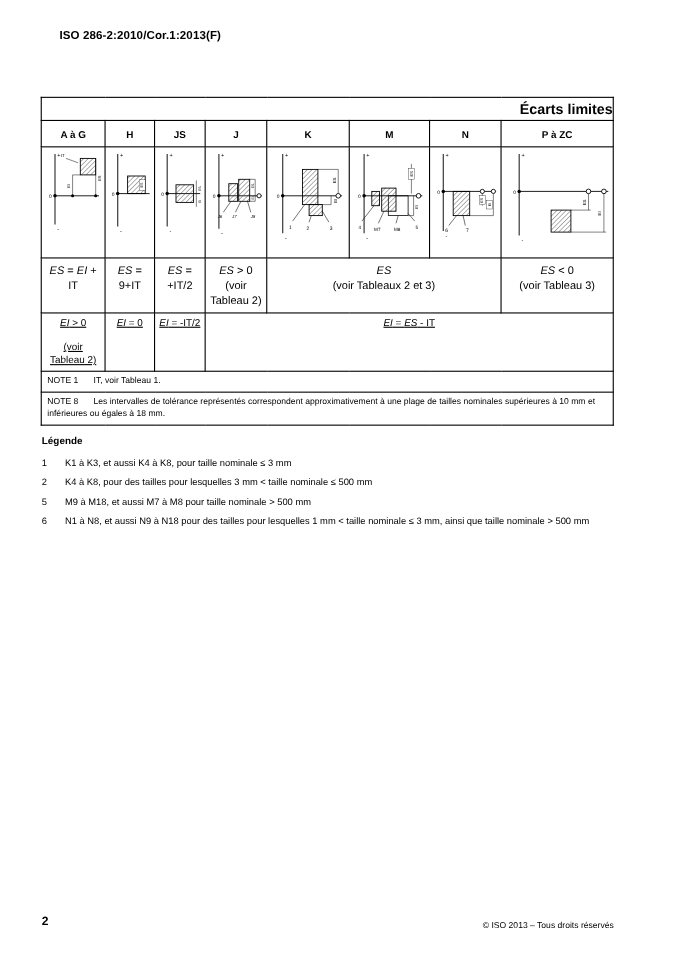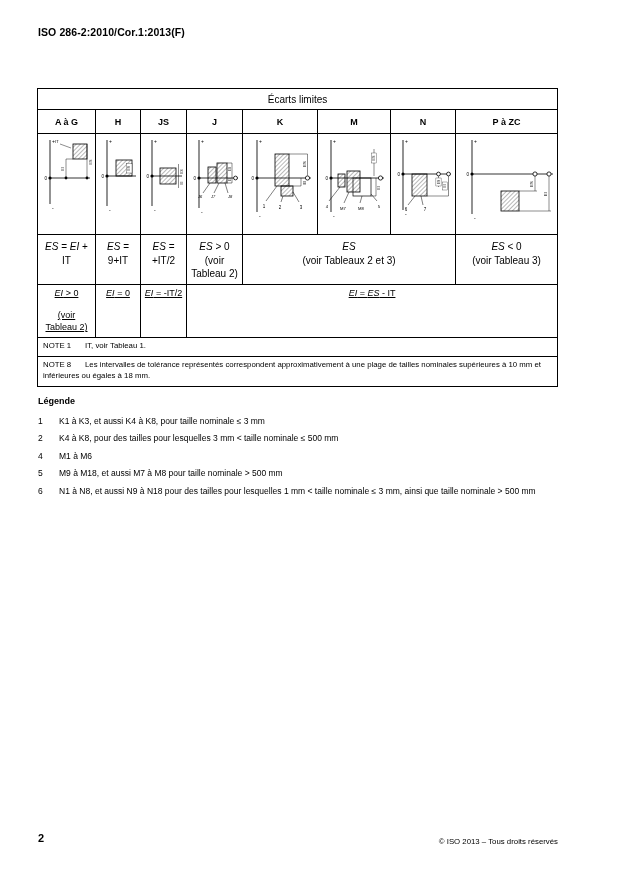--- a/index.html
+++ b/index.html
@@ -1,24 +1,24 @@
 <!DOCTYPE html>
 <html><head>
 <meta charset="utf-8">
 <style>
   html,body{margin:0;padding:0;}
   body{
     width:620px;height:877px;background:#ffffff;position:relative;
     font-family:"Liberation Sans", sans-serif;color:#000;
     -webkit-font-smoothing:antialiased;
   }
-  .doc-header{position:absolute;left:38px;top:26px;font-size:10.5px;font-weight:bold;letter-spacing:.1px;}
+  .doc-header{position:absolute;left:54px;top:26px;font-size:10.5px;font-weight:bold;letter-spacing:.1px;}
   table.main{position:absolute;left:37px;top:88px;width:520px;border-collapse:collapse;table-layout:fixed;}
   table.main th,table.main td{border:1px solid #000;padding:0;}
-  tr.tbl-title th{height:20px;font-size:10px;font-weight:normal;text-align:center;}
+  tr.tbl-title th{height:20px;font-size:13px;font-weight:bold;text-align:right;}
   tr.col-hdr th{height:23px;font-size:9px;font-weight:bold;text-align:center;margin-top:18px;}
   tr.diag td{height:100px;vertical-align:top;text-align:center;}
   tr.diag svg{display:block;margin:0 auto;}
   tr.es-row td{height:44px;vertical-align:top;text-align:center;font-size:10px;line-height:1.35;padding-top:5px;}
   tr.ei-row td{height:50px;vertical-align:top;text-align:center;font-size:9px;line-height:1.35;padding-top:2px;text-decoration:underline;}
   .it{font-style:italic;}
   .gap{margin-top:10px;}
   tr.note td{font-size:7.8px;text-align:left;padding:3px 5px 4px 5px;line-height:1.4;}
   .note-label{display:inline-block;min-width:42px;}
   .legend{position:absolute;left:38px;top:396px;width:522px;font-size:8.5px;}
@@ -317,21 +317,20 @@
           <span class="note-label">NOTE 8</span><span>Les intervalles de tolérance représentés correspondent approximativement à une plage de tailles nominales supérieures à 10 mm et inférieures ou égales à 18 mm.</span>
         </td>
       </tr>
     </tbody>
   </table>
 
   <div class="legend">
     <div class="legend-title">Légende</div>
     <div class="legend-item"><span class="legend-num">1</span><span>K1 à K3, et aussi K4 à K8, pour taille nominale ≤ 3 mm</span></div>
     <div class="legend-item"><span class="legend-num">2</span><span>K4 à K8, pour des tailles pour lesquelles 3 mm &lt; taille nominale ≤ 500 mm</span></div>
-    <div class="legend-item"><span class="legend-num">4</span><span>M1 à M6</span></div>
     <div class="legend-item"><span class="legend-num">5</span><span>M9 à M18, et aussi M7 à M8 pour taille nominale &gt; 500 mm</span></div>
     <div class="legend-item"><span class="legend-num">6</span><span>N1 à N8, et aussi N9 à N18 pour des tailles pour lesquelles 1 mm &lt; taille nominale ≤ 3 mm, ainsi que taille nominale &gt; 500 mm</span></div>
   </div>
 
   <div class="page-num">2</div>
   <div class="copyright">© ISO 2013 – Tous droits réservés</div>
 
 </div>
 
 </body></html>

